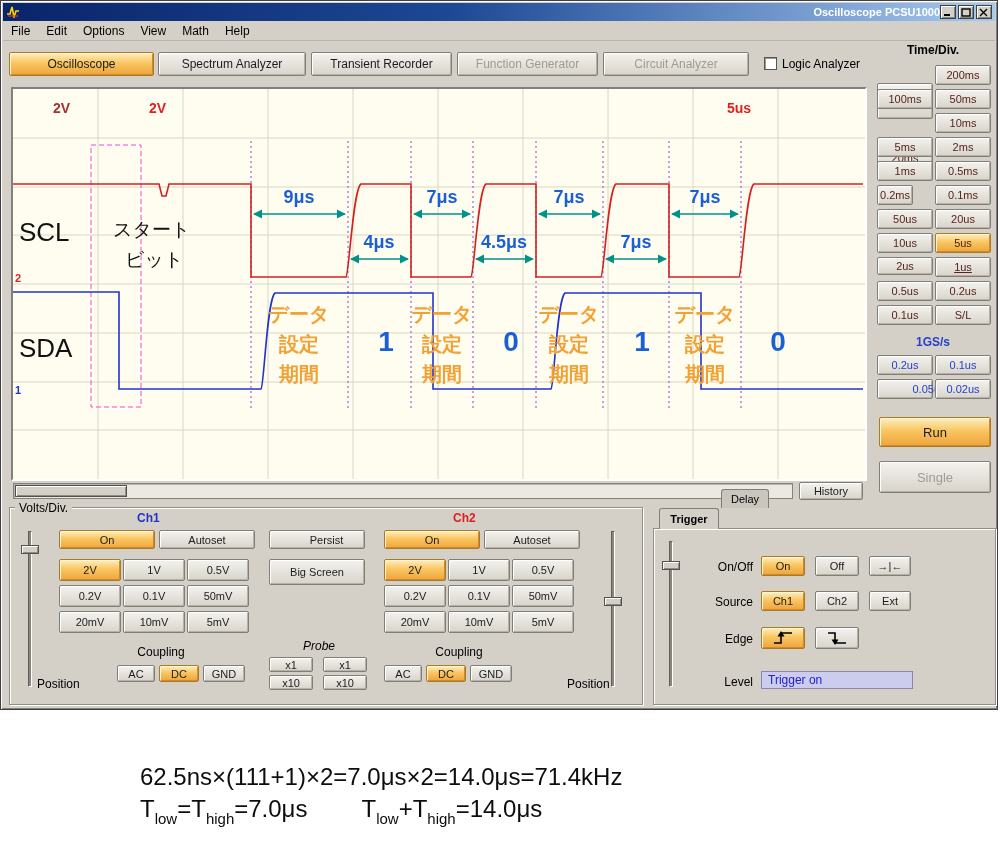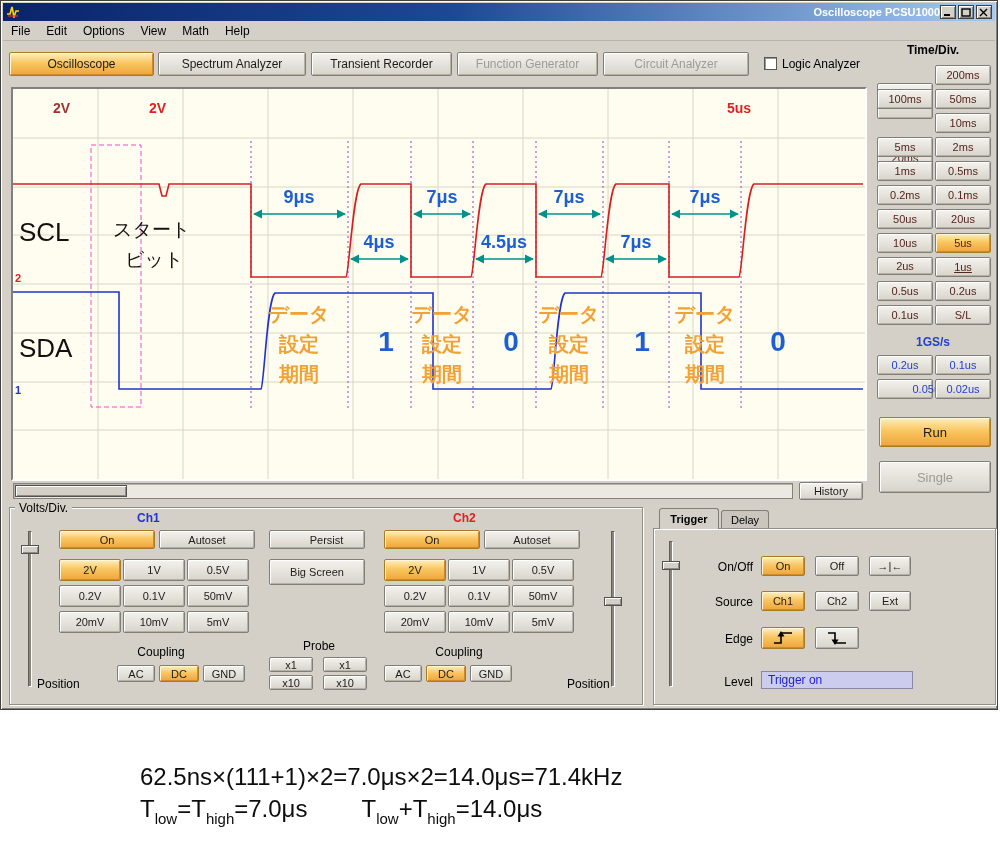--- a/index.html
+++ b/index.html
@@ -104,21 +104,21 @@
     <div class="btn time" style="left:876px;top:82px;width:56px;height:36px;">500ms</div>
     <div class="btn time" style="left:934px;top:64px;width:56px;height:20px;">200ms</div>
     <div class="btn time" style="left:876px;top:88px;width:56px;height:20px;">100ms</div>
     <div class="btn time" style="left:934px;top:88px;width:56px;height:20px;">50ms</div>
     <div class="btn time" style="left:876px;top:112px;width:56px;height:20px;margin-top:35px;">20ms</div>
     <div class="btn time" style="left:934px;top:112px;width:56px;height:20px;">10ms</div>
     <div class="btn time" style="left:876px;top:136px;width:56px;height:20px;">5ms</div>
     <div class="btn time" style="left:934px;top:136px;width:56px;height:20px;">2ms</div>
     <div class="btn time" style="left:876px;top:160px;width:56px;height:20px;">1ms</div>
     <div class="btn time" style="left:934px;top:160px;width:56px;height:20px;">0.5ms</div>
-    <div class="btn time" style="left:876px;top:184px;width:56px;height:20px;">0.2ms</div>
+    <div class="btn time" style="left:876px;top:184px;width:36px;height:20px;">0.2ms</div>
     <div class="btn time" style="left:934px;top:184px;width:56px;height:20px;">0.1ms</div>
     <div class="btn time" style="left:876px;top:208px;width:56px;height:20px;">50us</div>
     <div class="btn time" style="left:934px;top:208px;width:56px;height:20px;">20us</div>
     <div class="btn time" style="left:876px;top:232px;width:56px;height:20px;">10us</div>
     <div class="btn time sel" style="left:934px;top:232px;width:56px;height:20px;">5us</div>
     <div class="btn time" style="left:876px;top:256px;width:56px;height:18px;">2us</div>
     <div class="btn time" style="left:934px;top:256px;width:56px;height:20px;text-decoration:underline;">1us</div>
     <div class="btn time" style="left:876px;top:280px;width:56px;height:20px;">0.5us</div>
     <div class="btn time" style="left:934px;top:280px;width:56px;height:20px;">0.2us</div>
     <div class="btn time" style="left:876px;top:304px;width:56px;height:20px;">0.1us</div>
@@ -236,21 +236,21 @@
     <div class="btn" style="left:58px;top:610px;width:62px;height:22px;">20mV</div>
     <div class="btn" style="left:122px;top:610px;width:62px;height:22px;">10mV</div>
     <div class="btn" style="left:186px;top:610px;width:62px;height:22px;">5mV</div>
     <span class="label" style="left:100px;top:644px;width:120px;text-align:center;">Coupling</span>
     <div class="btn" style="left:116px;top:664px;width:38px;height:17px;">AC</div>
     <div class="btn sel" style="left:158px;top:664px;width:40px;height:17px;">DC</div>
     <div class="btn" style="left:202px;top:664px;width:42px;height:17px;">GND</div>
 
     <div class="btn" style="left:268px;top:529px;width:96px;height:19px;padding-left:19px;">Persist</div>
     <div class="btn" style="left:268px;top:558px;width:96px;height:26px;">Big Screen</div>
-    <span class="label" style="left:268px;top:638px;width:100px;text-align:center;">Probe</span>
+    <span class="label" style="left:268px;top:638px;width:100px;text-align:center;font-style:italic;">Probe</span>
     <div class="btn" style="left:268px;top:656px;width:44px;height:15px;">x1</div>
     <div class="btn" style="left:322px;top:656px;width:44px;height:15px;">x1</div>
     <div class="btn" style="left:268px;top:674px;width:44px;height:15px;">x10</div>
     <div class="btn" style="left:322px;top:674px;width:44px;height:15px;">x10</div>
 
     <span class="label" style="left:452px;top:510px;color:#e02020;font-weight:bold;">Ch2</span>
     <div class="btn sel" style="left:383px;top:529px;width:96px;height:19px;">On</div>
     <div class="btn" style="left:483px;top:529px;width:96px;height:19px;">Autoset</div>
     <div class="btn sel" style="left:383px;top:558px;width:62px;height:22px;">2V</div>
     <div class="btn" style="left:447px;top:558px;width:62px;height:22px;">1V</div>
@@ -263,21 +263,21 @@
     <div class="btn" style="left:511px;top:610px;width:62px;height:22px;">5mV</div>
     <span class="label" style="left:398px;top:644px;width:120px;text-align:center;">Coupling</span>
     <div class="btn" style="left:383px;top:664px;width:38px;height:17px;">AC</div>
     <div class="btn sel" style="left:425px;top:664px;width:40px;height:17px;">DC</div>
     <div class="btn" style="left:469px;top:664px;width:42px;height:17px;">GND</div>
     <span class="label" style="left:566px;top:676px;">Position</span>
     <div class="vtrack" style="left:610px;top:530px;height:156px;"></div>
     <div class="vthumb" style="left:603px;top:596px;"></div>
 
     <div class="tab" style="left:658px;top:507px;width:60px;height:21px;z-index:2;font-weight:bold;">Trigger</div>
-    <div class="tab" style="left:720px;top:509px;width:48px;height:19px;background:#cac6be;">Delay</div>
+    <div class="tab" style="left:720px;top:488px;width:48px;height:19px;background:#cac6be;">Delay</div>
     <div class="groupbox" style="left:652px;top:527px;width:343px;height:177px;background:#d4d0c8;"></div>
 
     <div class="vtrack" style="left:668px;top:540px;height:146px;"></div>
     <div class="vthumb" style="left:661px;top:560px;"></div>
 
     <span class="label" style="left:700px;top:559px;width:52px;text-align:right;">On/Off</span>
     <div class="btn sel" style="left:760px;top:555px;width:44px;height:20px;">On</div>
     <div class="btn" style="left:814px;top:555px;width:44px;height:20px;">Off</div>
     <div class="btn" style="left:868px;top:555px;width:42px;height:20px;">→|←</div>
 

